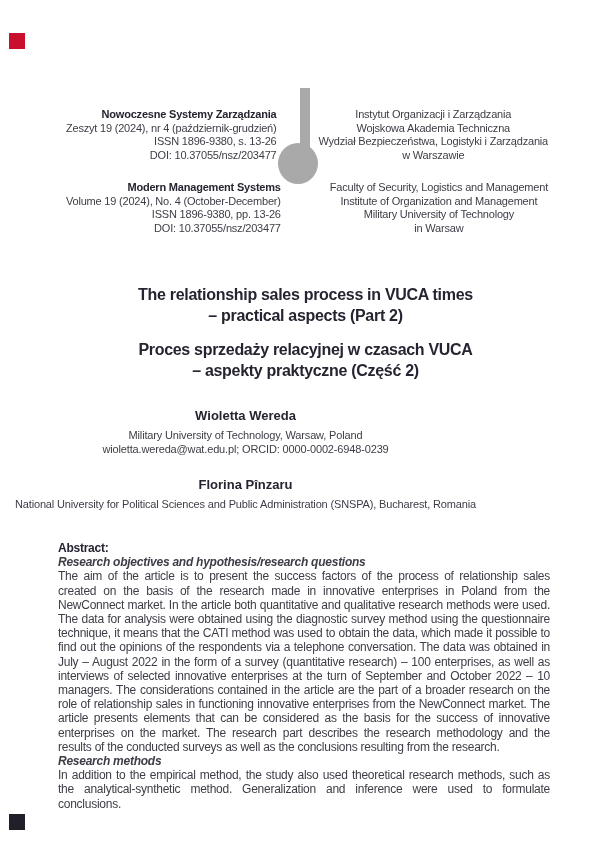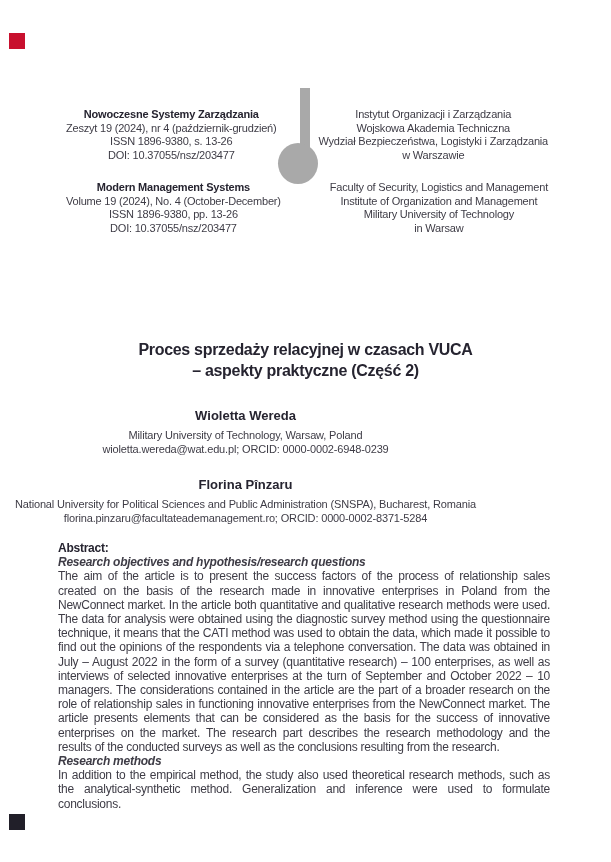--- a/index.html
+++ b/index.html
@@ -23,21 +23,21 @@
   .sq.top{left:9px;top:33px;background:var(--accent-red);}
   .sq.bottom{left:9px;top:814px;background:var(--dark-square);}
 
   
   .pin-stem{position:absolute;left:300px;top:88px;width:10px;height:60px;background:var(--pin-gray);}
   .pin-head{position:absolute;left:278px;top:143px;width:40px;height:41px;border-radius:50%;background:var(--pin-gray);}
 
   
   .hdr{position:absolute;font-size:11px;line-height:13.5px;letter-spacing:-0.2px;color:var(--text-body);}
   .hdr .b{font-weight:bold;color:var(--text-dark);}
-  .hdr.l{left:66px;text-align:center;}
+  .hdr.l{left:66px;text-align:right;}
   .hdr.r{right:63px;text-align:center;}
   .row1{top:108px;}
   .row2{top:181px;}
 
   
   .title{position:absolute;left:0;width:611px;text-align:center;font-weight:bold;
          font-size:16px;line-height:21px;letter-spacing:-0.3px;color:var(--text-dark);}
   .title.en{top:284px;}
   .title.pl{top:339px;}
 
@@ -86,36 +86,39 @@
     <div>DOI: 10.37055/nsz/203477</div>
   </div>
 
   <div class="hdr r row2">
     <div>Faculty of Security, Logistics and Management</div>
     <div>Institute of Organization and Management</div>
     <div>Military University of Technology</div>
     <div>in Warsaw</div>
   </div>
 
+  <div class="title en">
+    <div>The relationship sales process in VUCA times</div>
+    <div>– practical aspects (Part 2)</div>
+  </div>
 
   <div class="title pl">
     <div>Proces sprzedaży relacyjnej w czasach VUCA</div>
     <div>– aspekty praktyczne (Część 2)</div>
   </div>
 
   <div class="author a1">
     <div class="name">Wioletta Wereda</div>
     <div class="sub">Military University of Technology, Warsaw, Poland</div>
     <div class="sub">wioletta.wereda@wat.edu.pl; ORCID: 0000-0002-6948-0239</div>
   </div>
 
   <div class="author a2">
     <div class="name">Florina Pînzaru</div>
     <div class="sub">National University for Political Sciences and Public Administration (SNSPA), Bucharest, Romania</div>
-    <div class="sub">florina.pinzaru@facultateademanagement.ro; ORCID: 0000-0002-8371-5284</div>
   </div>
 
   <div class="abstract">
     <div class="label">Abstract:</div>
     <div class="head">Research objectives and hypothesis/research questions</div>
     <p>The aim of the article is to present the success factors of the process of relationship sales created on the basis of the research made in innovative enterprises in Poland from the NewConnect market. In the article both quantitative and qualitative research methods were used. The data for analysis were obtained using the diagnostic survey method using the questionnaire technique, it means that the CATI method was used to obtain the data, which made it possible to find out the opinions of the respondents via a telephone conversation. The data was obtained in July – August 2022 in the form of a survey (quantitative research) – 100 enterprises, as well as interviews of selected innovative enterprises at the turn of September and October 2022 – 10 managers. The considerations contained in the article are the part of a broader research on the role of relationship sales in functioning innovative enterprises from the NewConnect market. The article presents elements that can be considered as the basis for the success of innovative enterprises on the market. The research part describes the research methodology and the results of the conducted surveys as well as the conclusions resulting from the research.</p>
     <div class="head">Research methods</div>
     <p>In addition to the empirical method, the study also used theoretical research methods, such as the analytical-synthetic method. Generalization and inference were used to formulate conclusions.</p>
   </div>
 

